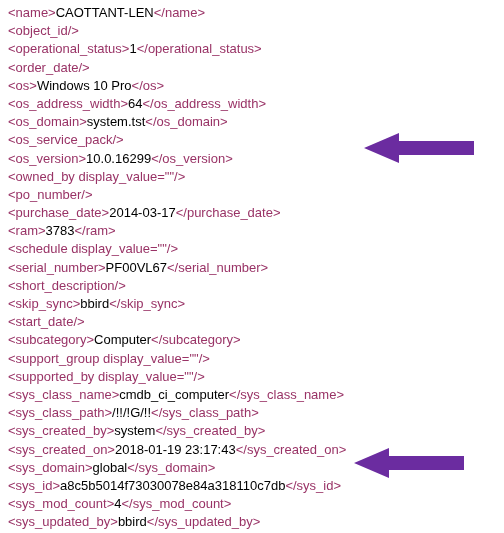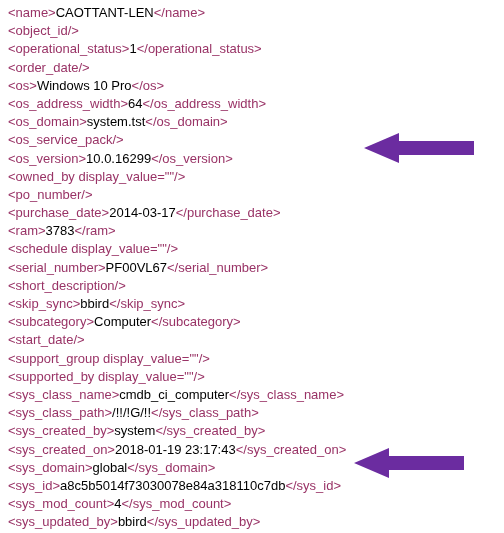--- a/index.html
+++ b/index.html
@@ -42,22 +42,22 @@
     <div class="line"><span class="tag">&lt;os_service_pack/&gt;</span></div>
     <div class="line"><span class="tag">&lt;os_version&gt;</span><span class="val">10.0.16299</span><span class="tag">&lt;/os_version&gt;</span></div>
     <div class="line"><span class="tag">&lt;owned_by display_value=""/&gt;</span></div>
     <div class="line"><span class="tag">&lt;po_number/&gt;</span></div>
     <div class="line"><span class="tag">&lt;purchase_date&gt;</span><span class="val">2014-03-17</span><span class="tag">&lt;/purchase_date&gt;</span></div>
     <div class="line"><span class="tag">&lt;ram&gt;</span><span class="val">3783</span><span class="tag">&lt;/ram&gt;</span></div>
     <div class="line"><span class="tag">&lt;schedule display_value=""/&gt;</span></div>
     <div class="line"><span class="tag">&lt;serial_number&gt;</span><span class="val">PF00VL67</span><span class="tag">&lt;/serial_number&gt;</span></div>
     <div class="line"><span class="tag">&lt;short_description/&gt;</span></div>
     <div class="line"><span class="tag">&lt;skip_sync&gt;</span><span class="val">bbird</span><span class="tag">&lt;/skip_sync&gt;</span></div>
+    <div class="line"><span class="tag">&lt;start_date/&gt;</span></div>
     <div class="line"><span class="tag">&lt;subcategory&gt;</span><span class="val">Computer</span><span class="tag">&lt;/subcategory&gt;</span></div>
-    <div class="line"><span class="tag">&lt;start_date/&gt;</span></div>
     <div class="line"><span class="tag">&lt;support_group display_value=""/&gt;</span></div>
     <div class="line"><span class="tag">&lt;supported_by display_value=""/&gt;</span></div>
     <div class="line"><span class="tag">&lt;sys_class_name&gt;</span><span class="val">cmdb_ci_computer</span><span class="tag">&lt;/sys_class_name&gt;</span></div>
     <div class="line"><span class="tag">&lt;sys_class_path&gt;</span><span class="val">/!!/!G/!!</span><span class="tag">&lt;/sys_class_path&gt;</span></div>
     <div class="line"><span class="tag">&lt;sys_created_by&gt;</span><span class="val">system</span><span class="tag">&lt;/sys_created_by&gt;</span></div>
     <div class="line"><span class="tag">&lt;sys_created_on&gt;</span><span class="val">2018-01-19 23:17:43</span><span class="tag">&lt;/sys_created_on&gt;</span></div>
     <div class="line"><span class="tag">&lt;sys_domain&gt;</span><span class="val">global</span><span class="tag">&lt;/sys_domain&gt;</span></div>
     <div class="line"><span class="tag">&lt;sys_id&gt;</span><span class="val">a8c5b5014f73030078e84a318110c7db</span><span class="tag">&lt;/sys_id&gt;</span></div>
     <div class="line"><span class="tag">&lt;sys_mod_count&gt;</span><span class="val">4</span><span class="tag">&lt;/sys_mod_count&gt;</span></div>
     <div class="line"><span class="tag">&lt;sys_updated_by&gt;</span><span class="val">bbird</span><span class="tag">&lt;/sys_updated_by&gt;</span></div>

